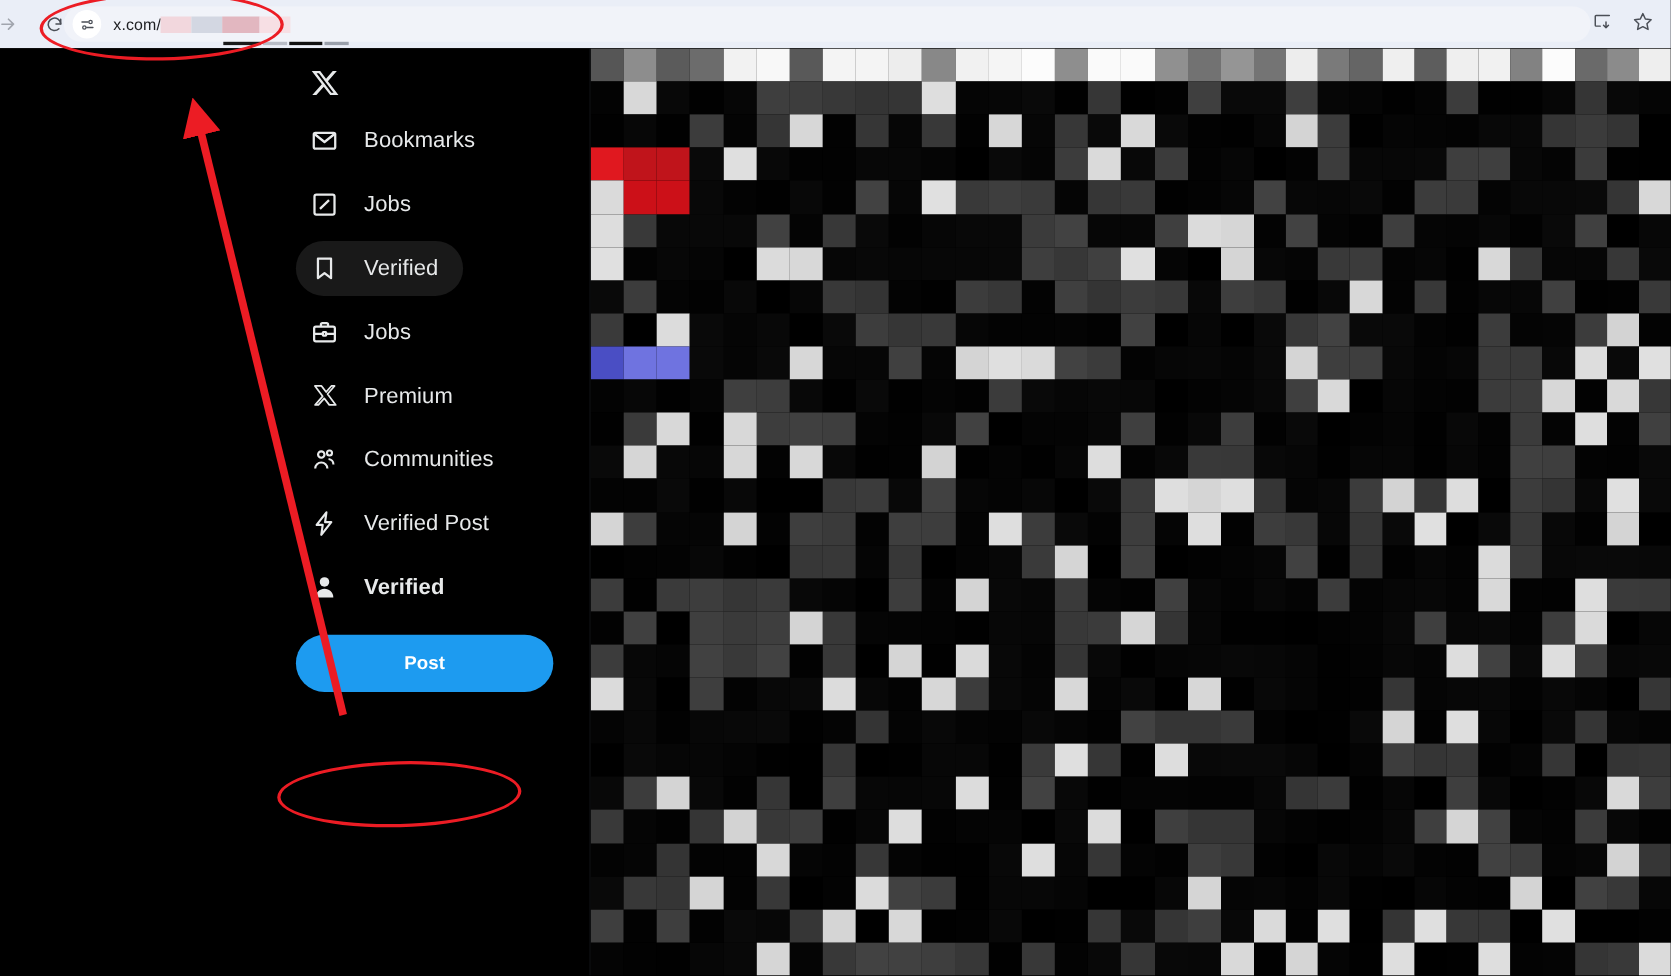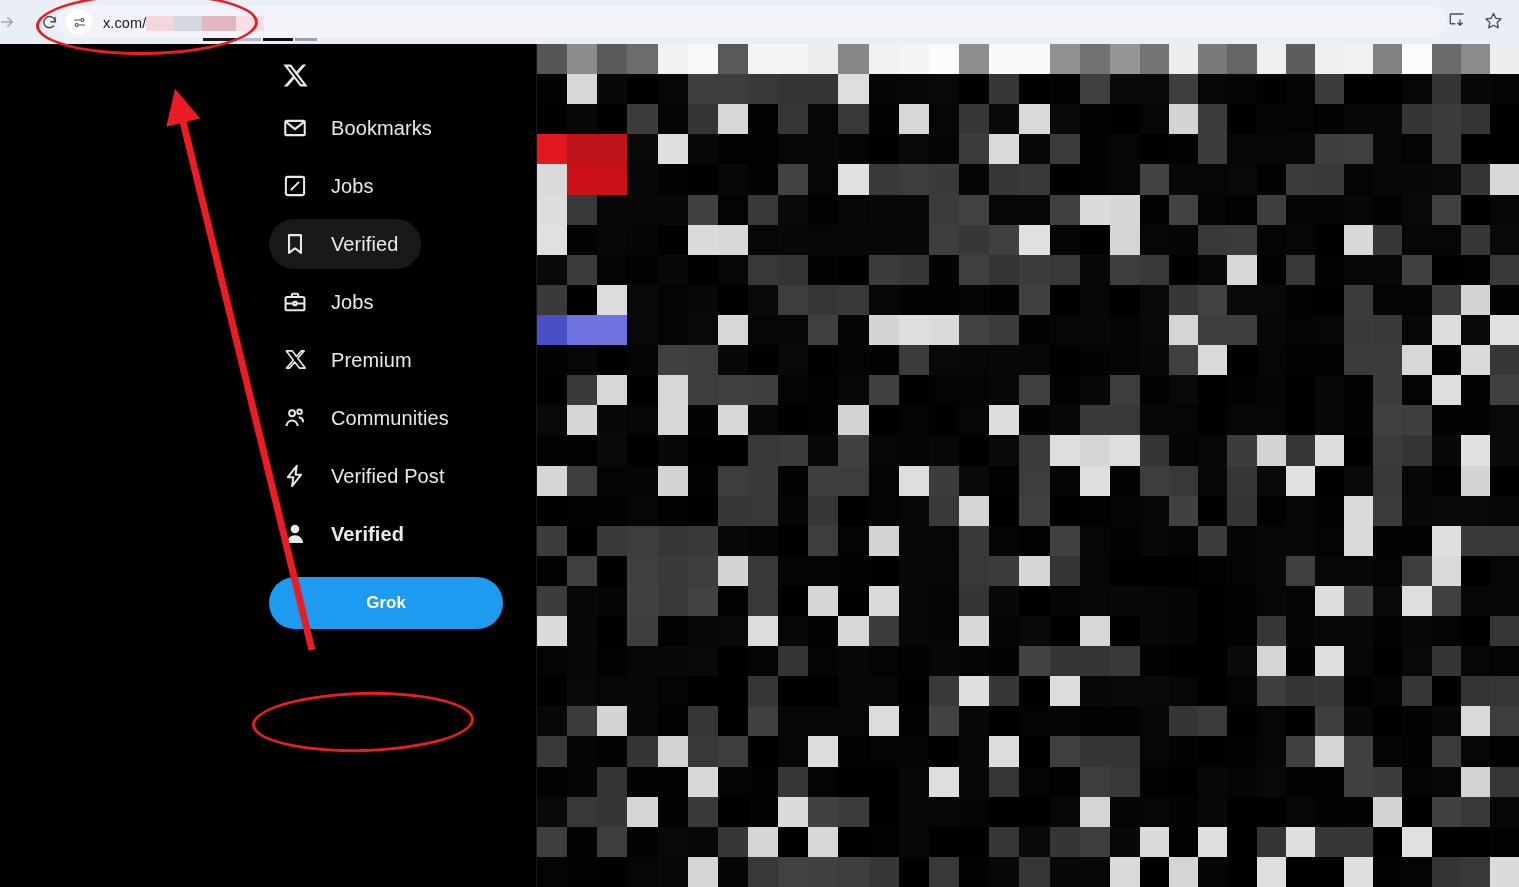--- a/index.html
+++ b/index.html
@@ -376,21 +376,21 @@
                 <circle cx="12" cy="7.4" r="4"></circle>
                 <path d="M4.6 20.4c0-4 3.3-7.2 7.4-7.2s7.4 3.2 7.4 7.2z"></path>
               </svg>
             </span>
             <span class="nav-label">Verified</span>
           </div>
 
 
         </div>
 
-        <button class="post-button">Grok</button>
+        <button class="post-button">Post</button>
       </div>
       <div class="sidebar-divider"></div>
     </nav>
 
     <div class="content-col center-col">
       <div class="mosaic" id="mosaic-center" style="grid-template-columns: repeat(20, 1fr); grid-template-rows: repeat(28, 1fr);">
           <div class="px" style="background: rgb(86, 86, 86);"></div>
           <div class="px" style="background: rgb(141, 141, 141);"></div>
           <div class="px" style="background: rgb(91, 91, 91);"></div>
           <div class="px" style="background: rgb(108, 108, 108);"></div>

